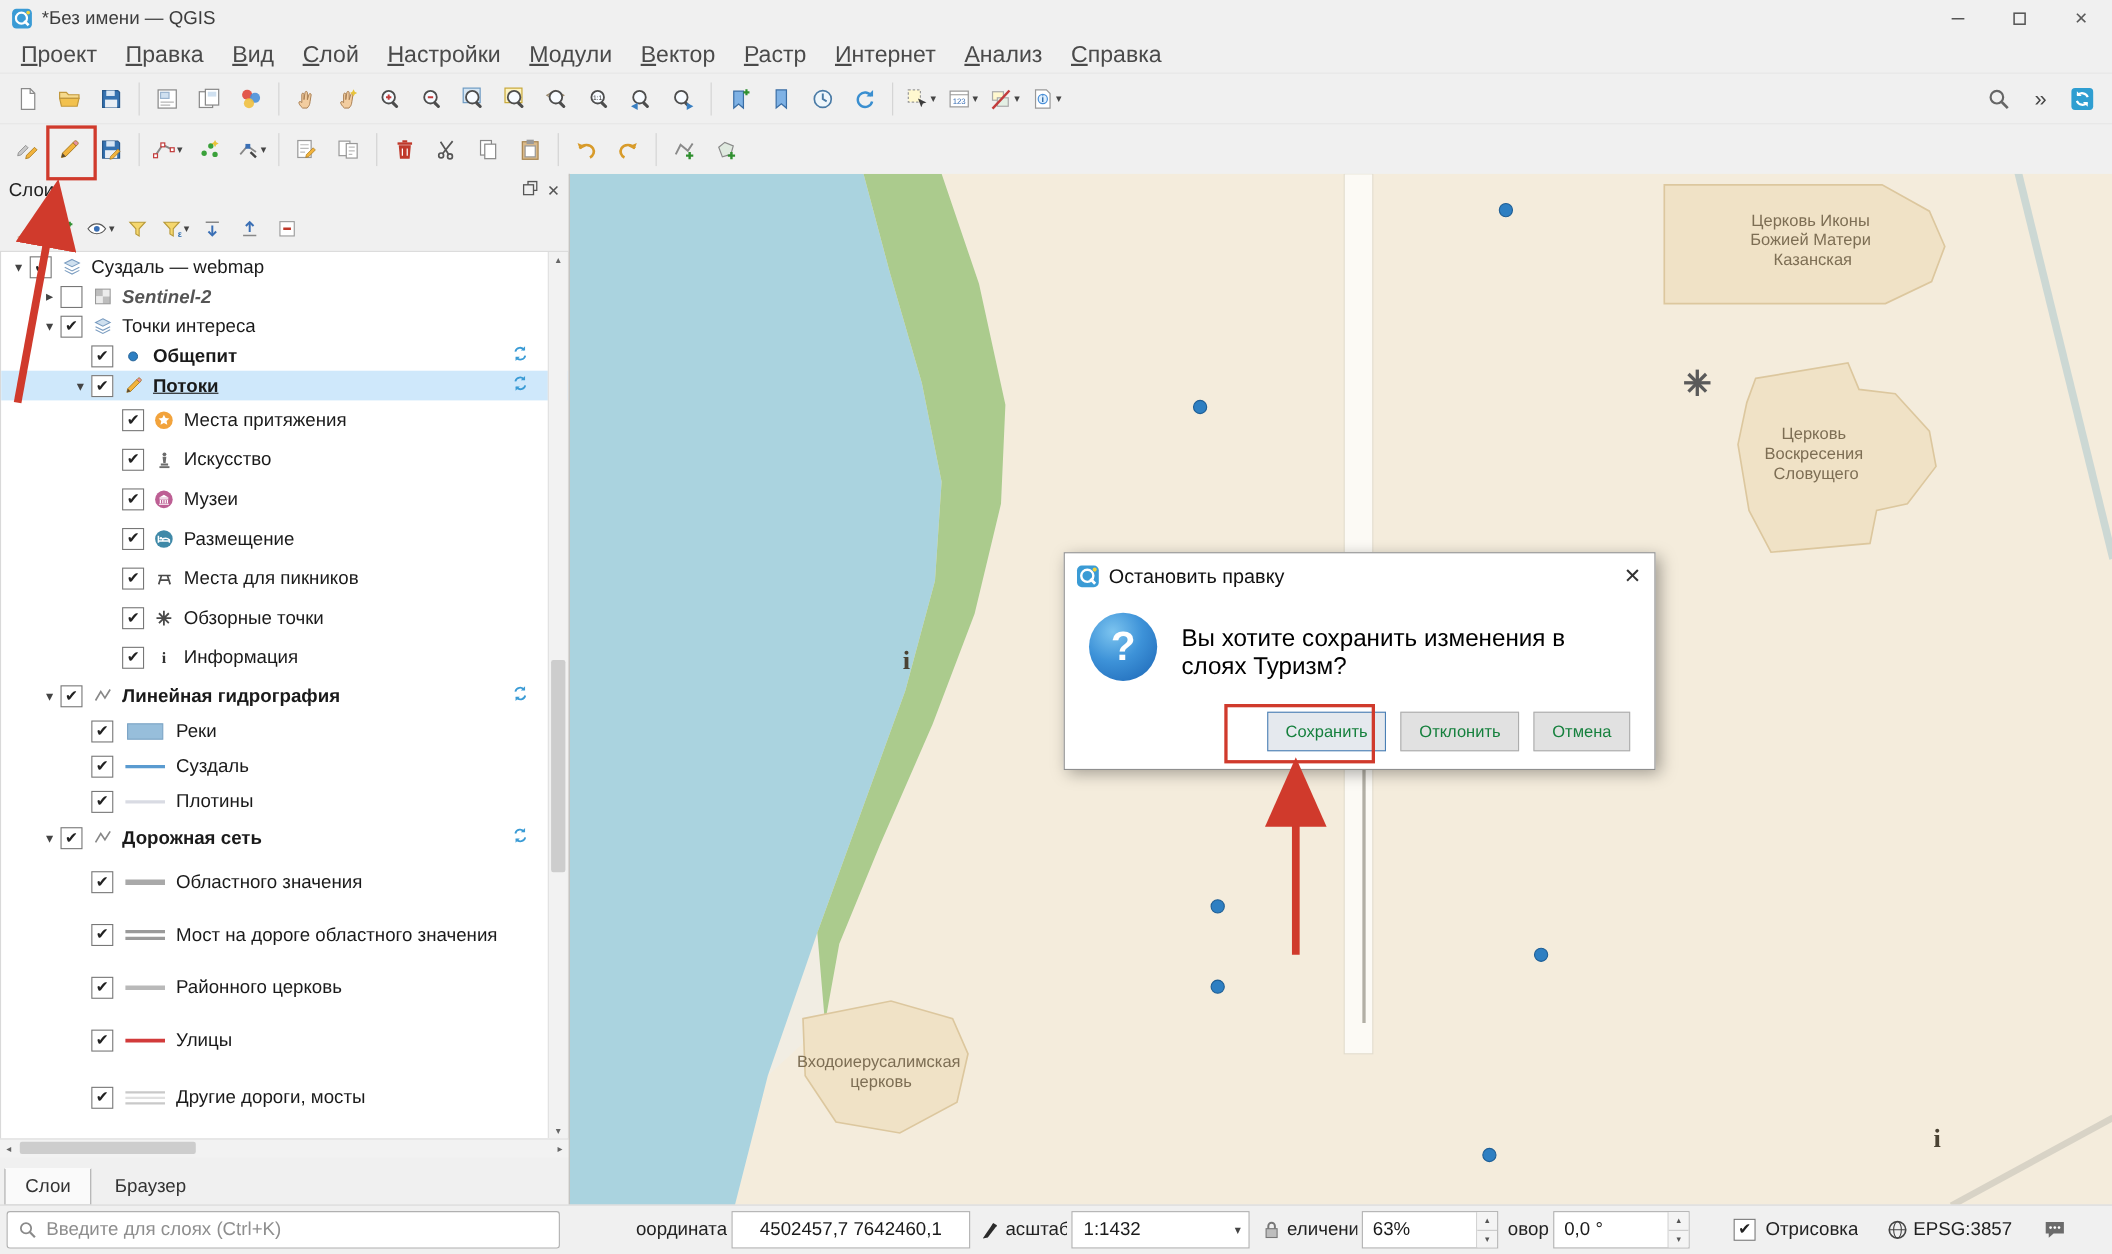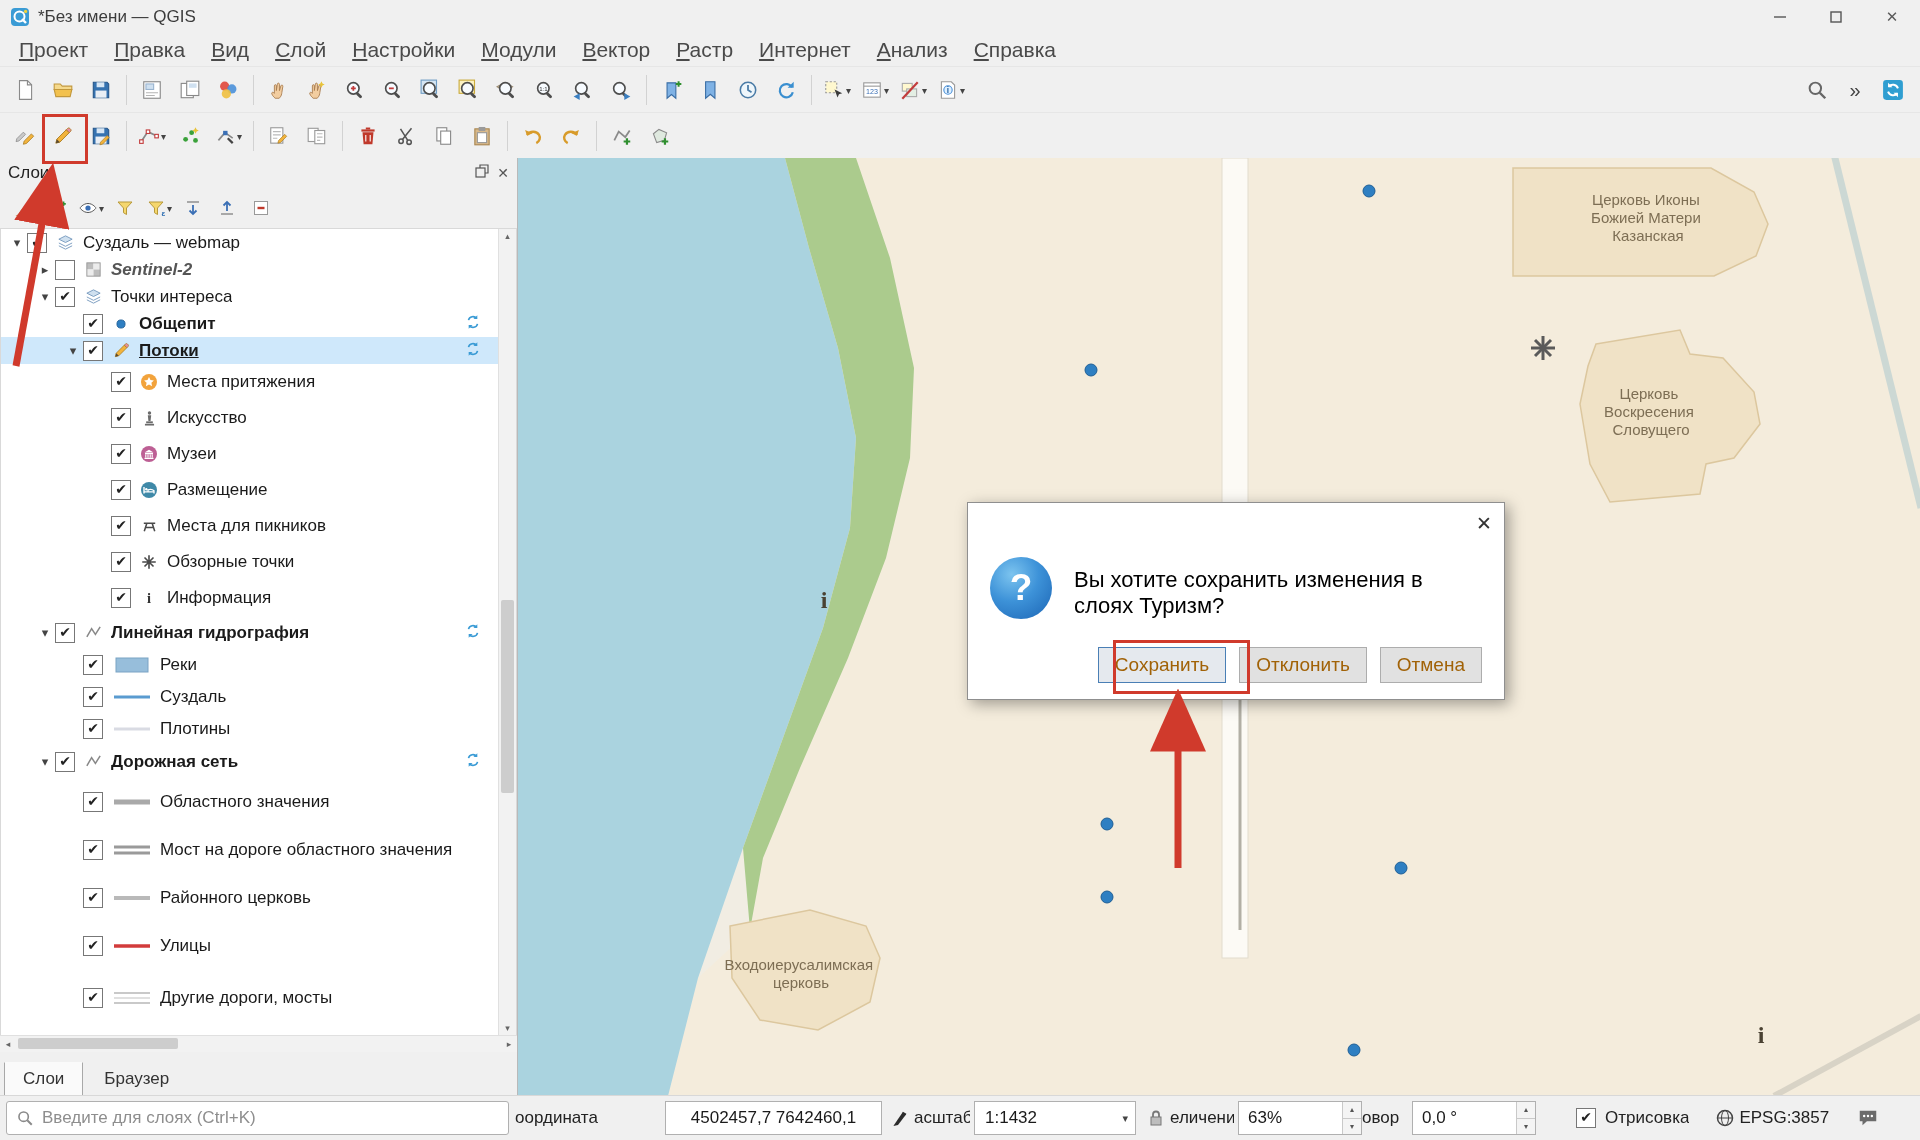--- a/index.html
+++ b/index.html
@@ -63,42 +63,42 @@
   .tab.active{background:#fafafa;border-color:#a8a8a8;border-top-color:#fafafa}
 
   
   .map{position:absolute;left:517px;right:0;top:0;bottom:0;background:#f1ede3;border-left:1px solid #b9b9b9;overflow:hidden}
   .mlab{font-size:15px;fill:#7d6e54}
 
   
   .bottomrow{position:absolute;left:0;right:0;bottom:0;height:44px;background:#f0f0f0;border-top:1px solid #d8d8d8;display:flex;align-items:center;overflow:hidden}
   .searchbox{flex:none;width:483px;height:32px;margin:0 6px;background:#fff;border:1px solid #b0b0b0;border-radius:3px;display:flex;align-items:center;padding:0 9px;gap:8px}
   .searchbox .ph{color:#8e8e8e;font-size:17px}
-  .sblab{font-size:17px;color:#222;overflow:hidden;flex:none;text-align:left}
+  .sblab{font-size:17px;color:#222;overflow:hidden;flex:none;text-align:right}
   .sbbox{height:32px;background:#fff;border:1px solid #b0b0b0;display:flex;align-items:center;justify-content:center;font-size:17px;flex:none}
   .sbcombo{height:32px;background:#fff;border:1px solid #b0b0b0;display:flex;align-items:center;font-size:17px;flex:none;padding-left:10px}
   .sbcombo .ca{margin-left:auto;padding:0 7px;font-size:11px;color:#444}
   .spinwrap{height:32px;background:#fff;border:1px solid #b0b0b0;display:flex;align-items:stretch;font-size:17px;flex:none}
   .spinval{flex:1;display:flex;align-items:center;padding-left:9px}
   .spins{width:18px;border-left:1px solid #c9c9c9;display:flex;flex-direction:column}
   .spins span{flex:1;font-size:8px;color:#555;display:flex;align-items:center;justify-content:center;background:#f4f4f4}
   .spins span + span{border-top:1px solid #c9c9c9}
   .sbicon{flex:none;display:flex;align-items:center;justify-content:center}
 
   
   .dialog{position:absolute;left:967px;top:502px;width:536px;height:196px;background:#fff;border:1px solid #8f8f8f;
           box-shadow:4px 4px 14px rgba(0,0,0,.35);z-index:40}
   .dtitle{position:absolute;top:0;left:0;right:0;height:42px;display:flex;align-items:center;padding:0 10px;gap:8px;font-size:18px;color:#111}
   .dclose{position:absolute;right:12px;top:9px;font-size:19px;color:#333}
   .dlg-q{position:absolute;left:22px;top:54px;width:62px;height:62px;border-radius:50%;
          background:radial-gradient(circle at 35% 28%,#7cc4ef 0%,#3d92d8 45%,#1b64b4 100%);
          color:#fff;font-size:37px;font-weight:bold;display:flex;align-items:center;justify-content:center}
   .dlg-msg{position:absolute;left:106px;top:64px;right:20px;font-size:22px;color:#000}
   .dlg-buttons{position:absolute;left:0;right:0;bottom:16px;display:flex;justify-content:flex-end;gap:13px;padding-right:22px}
-  .dbtn{height:36px;padding:0 16px;font-size:19px;font-family:"Liberation Sans",sans-serif;background:#e1e1e1;border:1px solid #adadad;color:#a16207}
+  .dbtn{height:36px;padding:0 16px;font-size:15px;font-family:"Liberation Sans",sans-serif;background:#e1e1e1;border:1px solid #adadad;color:#15803d}
   .dbtn.primary{border:1px solid #4a7fb5;background:#e5e9ee}
 
   
   .annobox{position:absolute;border:3px solid #d03a2c;z-index:50;pointer-events:none}
   #annosvg{position:absolute;left:0;top:0;z-index:50;pointer-events:none}
 </style>
 </head>
 <body>
 
 <div id="app">
@@ -953,20 +953,31 @@
         </text>
         <text class="mlab" x="283" y="812" text-anchor="middle">
           <tspan x="283">Входоиерусалимская</tspan>
           <tspan x="283" dy="18">церковь</tspan>
         </text>
       </svg>
     </div>
   </div>
 
   <div class="dialog">
+    <div class="dtitle">
+      <span style="display:flex">
+        <svg width="22" height="22" viewBox="0 0 20 20">
+            <rect x="1" y="1" width="18" height="18" rx="4" fill="#3a9bd5"></rect>
+            <circle cx="9.5" cy="9.5" r="5" fill="none" stroke="#fff" stroke-width="2"></circle>
+            <path d="M12 12l4 4" stroke="#fff" stroke-width="2.4"></path>
+            <circle cx="15.6" cy="4.4" r="1.7" fill="#f0d23c"></circle>
+          </svg>
+      </span>
+      <span>Остановить правку</span>
+    </div>
     <span class="dclose">✕</span>
     <div class="dlg-q">?</div>
     <div class="dlg-msg">Вы хотите сохранить изменения в слоях Туризм?</div>
     <div class="dlg-buttons">
       <button class="dbtn primary">Сохранить</button>
       <button class="dbtn">Отклонить</button>
       <button class="dbtn">Отмена</button>
     </div>
   </div>
 

